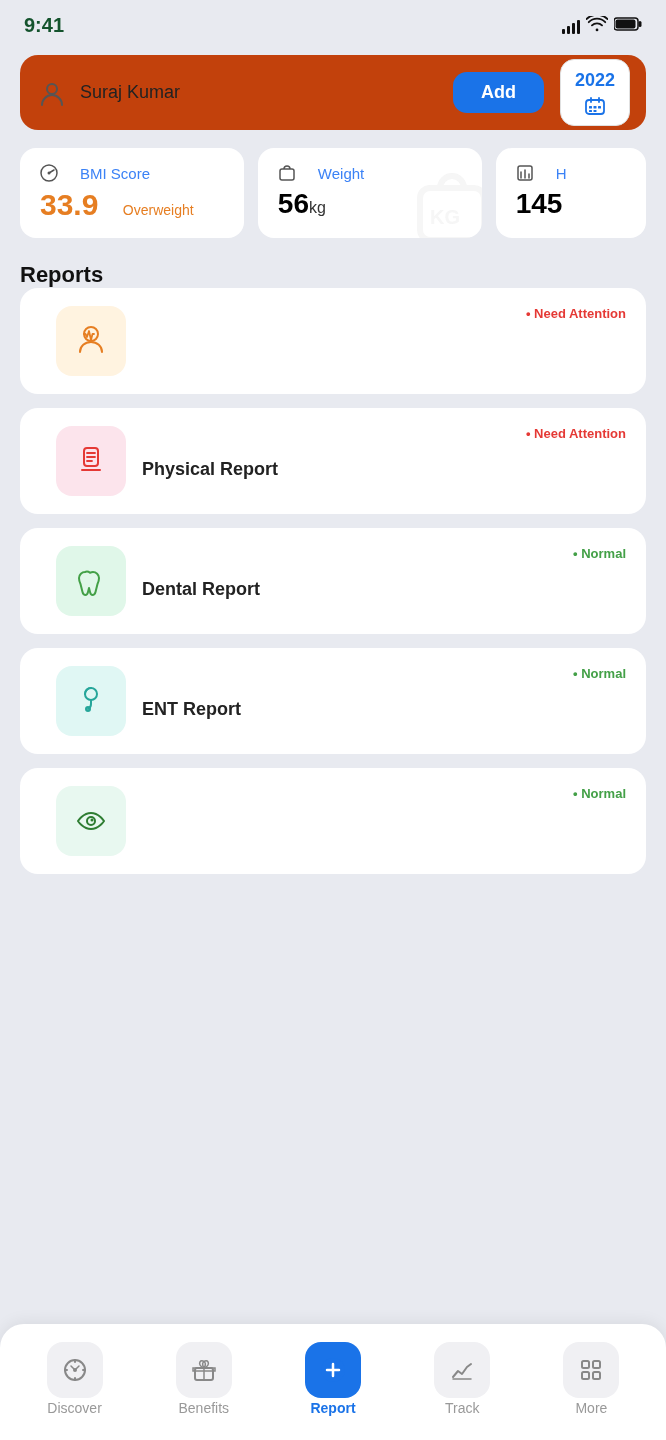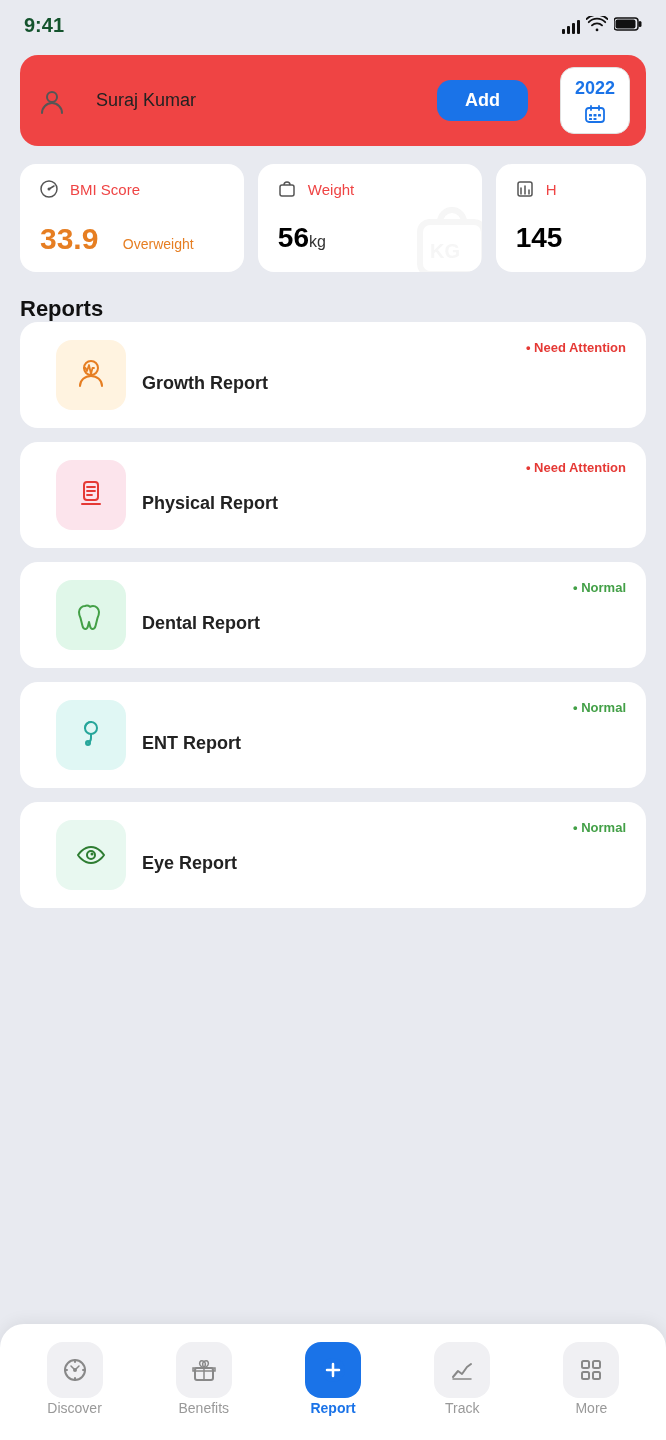--- a/index.html
+++ b/index.html
@@ -35,24 +35,24 @@
 
     
     .main {
       padding: 10px 20px 0;
     }
 
     
     .top-bar {
       display: flex;
       align-items: center;
-      gap: 28px;
-      background: #ef4444;
+      gap: 12px;
+      background: #c2410c;
       border-radius: 18px;
-      padding: 12px 16px;
+      padding: 4px 16px;
       margin-bottom: 18px;
     }
     .user-icon {
       width: 32px;
       height: 32px;
       display: flex;
       align-items: center;
       justify-content: center;
       color: #555;
     }
@@ -100,24 +100,24 @@
       border-radius: 16px;
       padding: 16px 20px;
       flex: 1;
       min-width: 0;
       position: relative;
       overflow: hidden;
     }
     .metric-label {
       display: flex;
       align-items: center;
-      gap: 12px;
+      gap: 22px;
       font-size: 15px;
-      color: #ef4444;
-      margin-bottom: 24px;
+      color: #3b82f6;
+      margin-bottom: 6px;
     }
     .metric-value-bmi {
       font-size: 30px;
       font-weight: 700;
       color: #e67e22;
     }
     .metric-sub-bmi {
       font-size: 14px;
       color: #e67e22;
       margin-left: 20px;
@@ -378,21 +378,20 @@
     <div class="report-card">
       <div class="report-icon-wrap icon-orange">
         <svg width="38" height="38" viewBox="0 0 38 38" fill="none">
           <circle cx="19" cy="12" r="7" stroke="#e67e22" stroke-width="2"></circle>
           <path d="M12 12h1.5l1.5 3 2-6 2 9 1.5-6H22" stroke="#e67e22" stroke-width="1.8" stroke-linecap="round" stroke-linejoin="round" fill="none"></path>
           <path d="M8 30c0-6 5-10 11-10s11 4 11 10" stroke="#e67e22" stroke-width="2" stroke-linecap="round" fill="none"></path>
         </svg>
       </div>
       <div class="report-info">
         <span class="report-status status-attention">• Need Attention</span>
-        <div class="report-name">Growth Report</div>
       </div>
     </div>
 
     <div class="report-card">
       <div class="report-icon-wrap icon-pink">
         <svg width="38" height="38" viewBox="0 0 38 38" fill="none">
           <rect x="12" y="6" width="14" height="18" rx="3" stroke="#e53935" stroke-width="2"></rect>
           <path d="M15 11h8M15 15h8M15 19h5" stroke="#e53935" stroke-width="1.8" stroke-linecap="round"></path>
           <path d="M10 28h18" stroke="#e53935" stroke-width="2" stroke-linecap="round"></path>
         </svg>
@@ -433,21 +432,20 @@
     <div class="report-card">
       <div class="report-icon-wrap icon-mint">
         <svg width="38" height="38" viewBox="0 0 38 38" fill="none">
           <path d="M6 19c0 0 5-8 13-8s13 8 13 8-5 8-13 8S6 19 6 19z" stroke="#2e7d32" stroke-width="2" fill="none" stroke-linejoin="round"></path>
           <circle cx="19" cy="19" r="4" stroke="#2e7d32" stroke-width="2"></circle>
           <circle cx="20" cy="18" r="1.5" fill="#2e7d32"></circle>
         </svg>
       </div>
       <div class="report-info">
         <span class="report-status status-normal">• Normal</span>
-        <div class="report-name">Eye Report</div>
       </div>
     </div>
 
   </div>
 </div>
 
 <div class="bottom-nav">
 
   <div class="nav-item">
     <div class="nav-icon-wrap">

